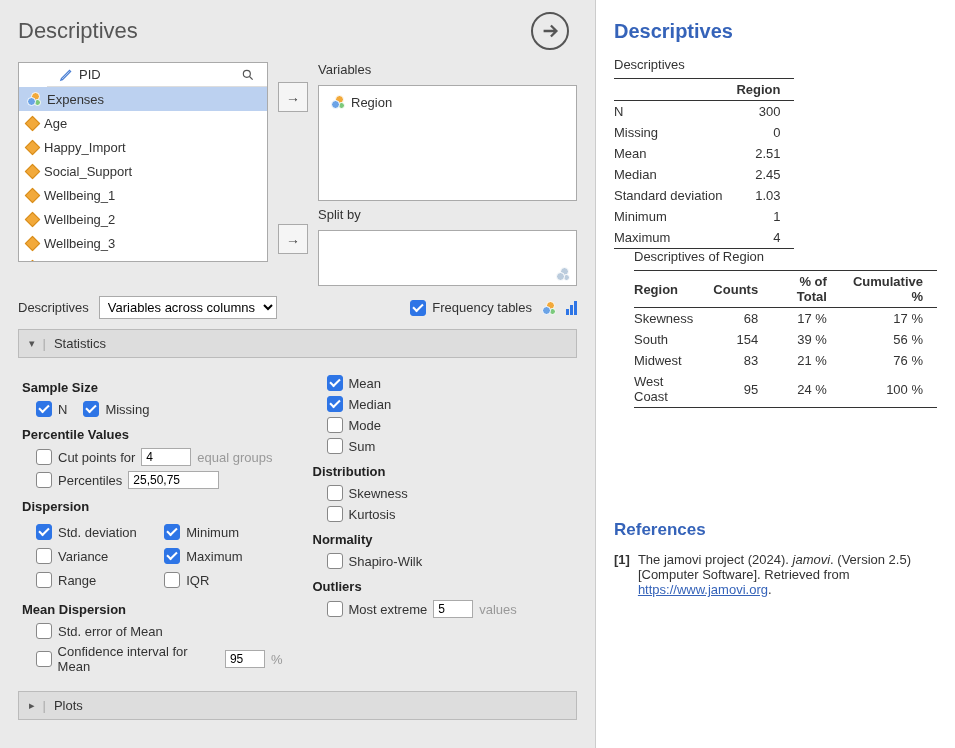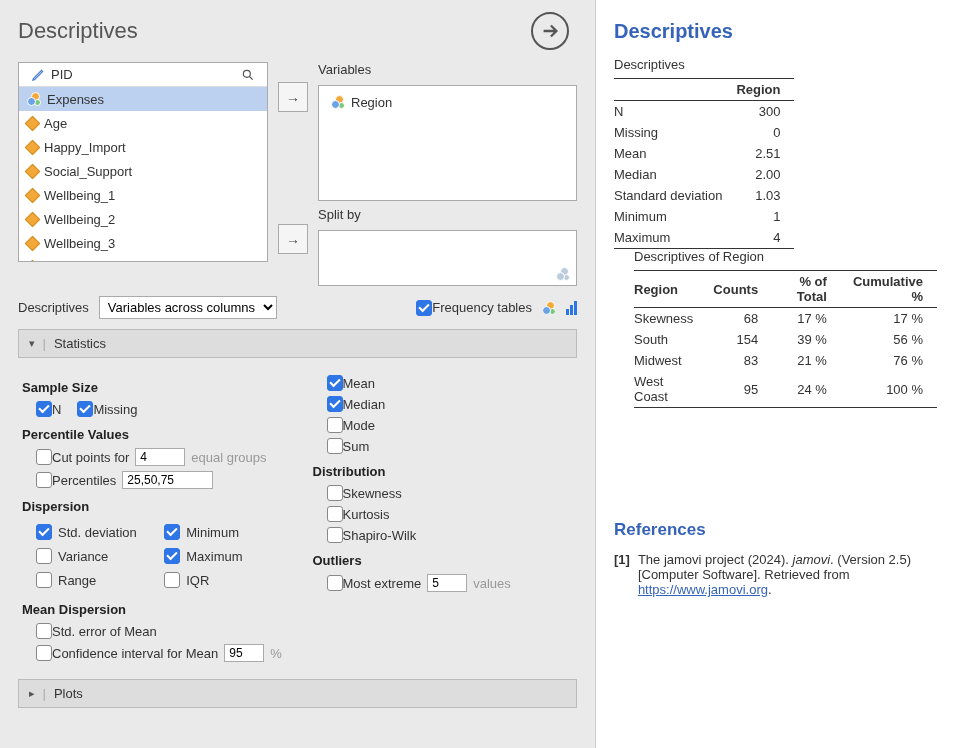--- a/index.html
+++ b/index.html
@@ -58,20 +58,21 @@
     border: 1px solid #aaa;
     height: 200px;
     overflow-y: auto;
     position: relative;
   }
   .var-search {
     display: flex;
     align-items: center;
     padding: 4px 12px;
     border-bottom: 1px solid #ddd;
+    margin-left: 28px;
   }
   .var-search .pid-label { flex: 1; margin-left: 6px; color: #333; }
   .var-item {
     display: flex;
     align-items: center;
     padding: 2px 8px;
     height: 24px;
     white-space: nowrap;
   }
   .var-item.selected { background: #bcd1f0; }
@@ -157,20 +158,21 @@
   .opts-row select {
     font-size: 13px;
     padding: 2px 4px;
     border: 1px solid #aaa;
     background: #fff;
   }
   .opts-row .spacer { flex: 1; }
   .checkbox {
     display: inline-flex;
     align-items: center;
+    gap: 6px;
     cursor: pointer;
   }
   .cb {
     width: 16px; height: 16px;
     border: 1.5px solid #888;
     border-radius: 3px;
     display: inline-flex;
     align-items: center;
     justify-content: center;
     background: #fff;
@@ -503,20 +505,21 @@
             <span>Skewness</span>
           </label>
         </div>
       <div class="opt-row">
           <label class="checkbox">
             <span class="cb"></span>
             <span>Kurtosis</span>
           </label>
         </div>
 
+      <div class="group-head">Normality</div>
       <div class="opt-row">
           <label class="checkbox">
             <span class="cb"></span>
             <span>Shapiro-Wilk</span>
           </label>
         </div>
 
       <div class="group-head">Outliers</div>
       <div class="opt-row">
         <label class="checkbox">
@@ -554,21 +557,21 @@
         <tr>
           <td>Missing</td>
           <td class="num">0</td>
         </tr>
         <tr>
           <td>Mean</td>
           <td class="num">2.51</td>
         </tr>
         <tr>
           <td>Median</td>
-          <td class="num">2.00</td>
+          <td class="num">2.45</td>
         </tr>
         <tr>
           <td>Standard deviation</td>
           <td class="num">1.03</td>
         </tr>
         <tr>
           <td>Minimum</td>
           <td class="num">1</td>
         </tr>
         <tr>

